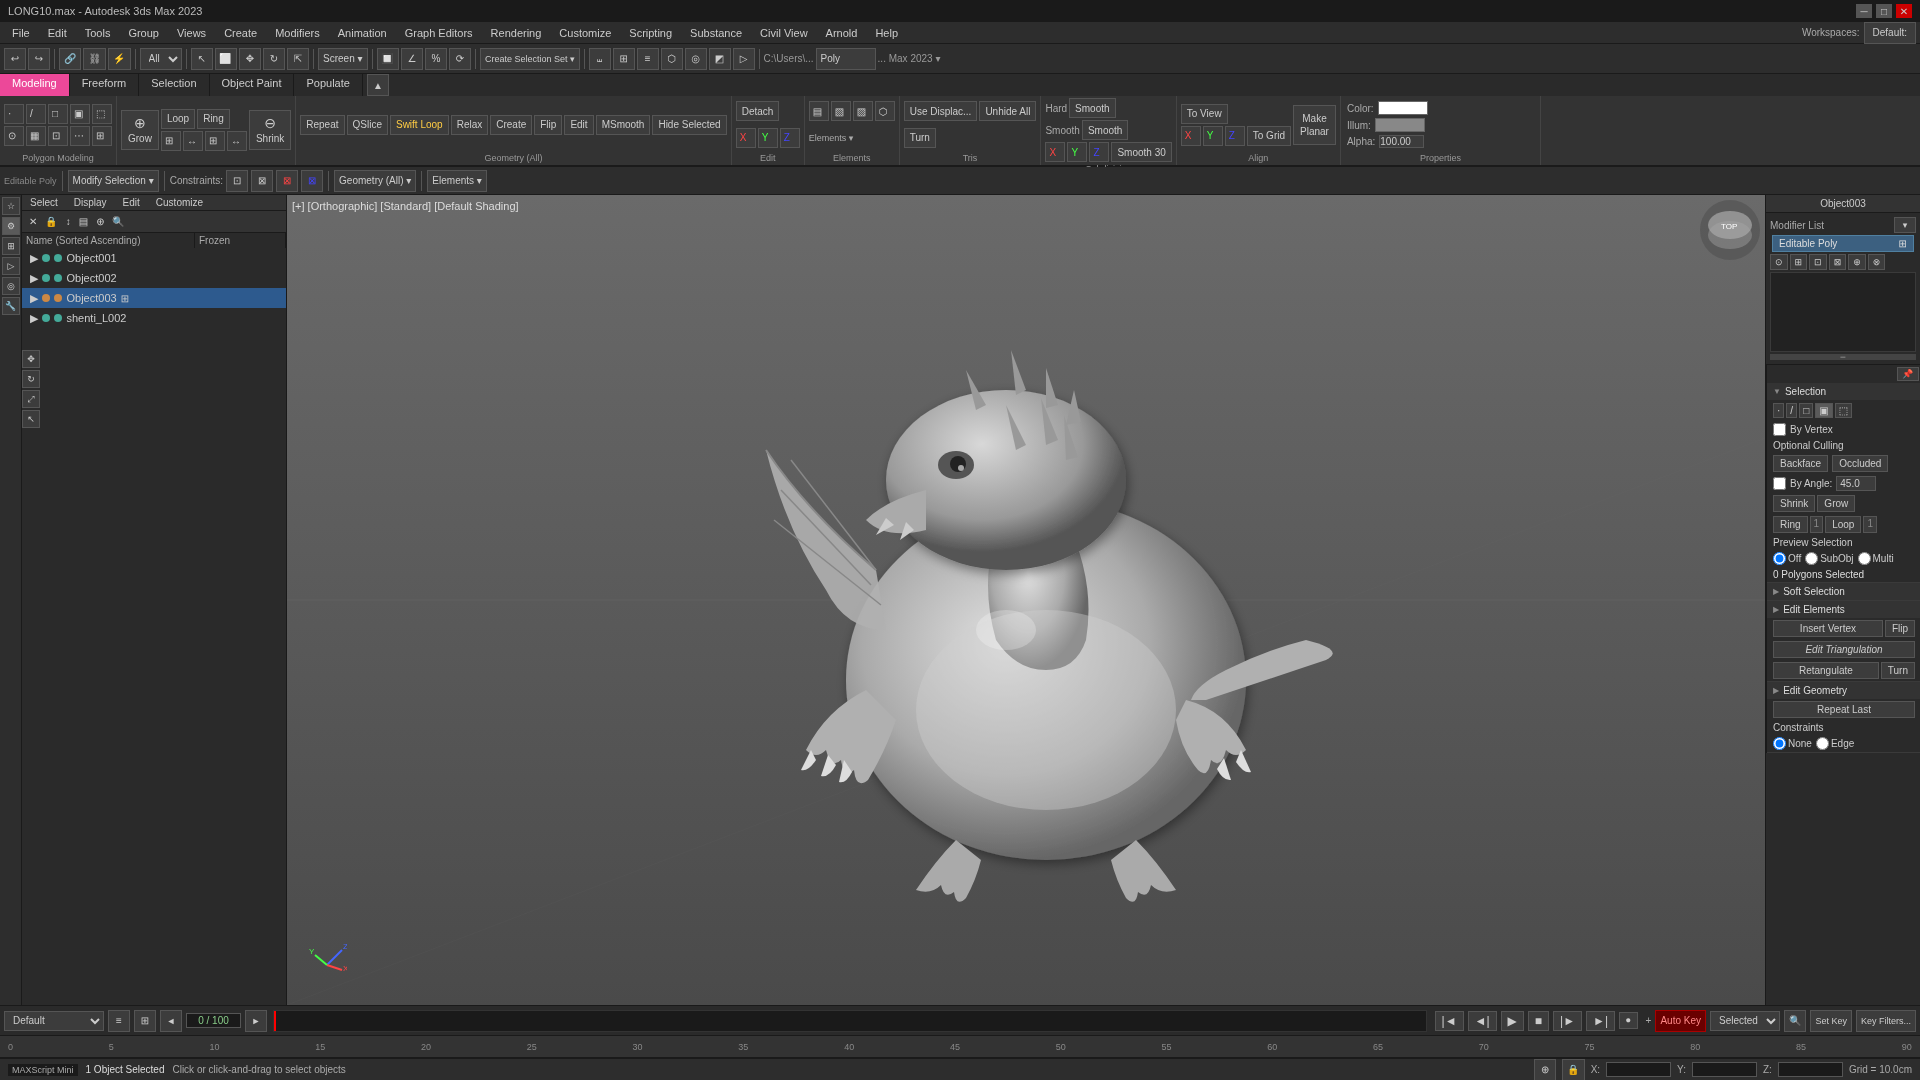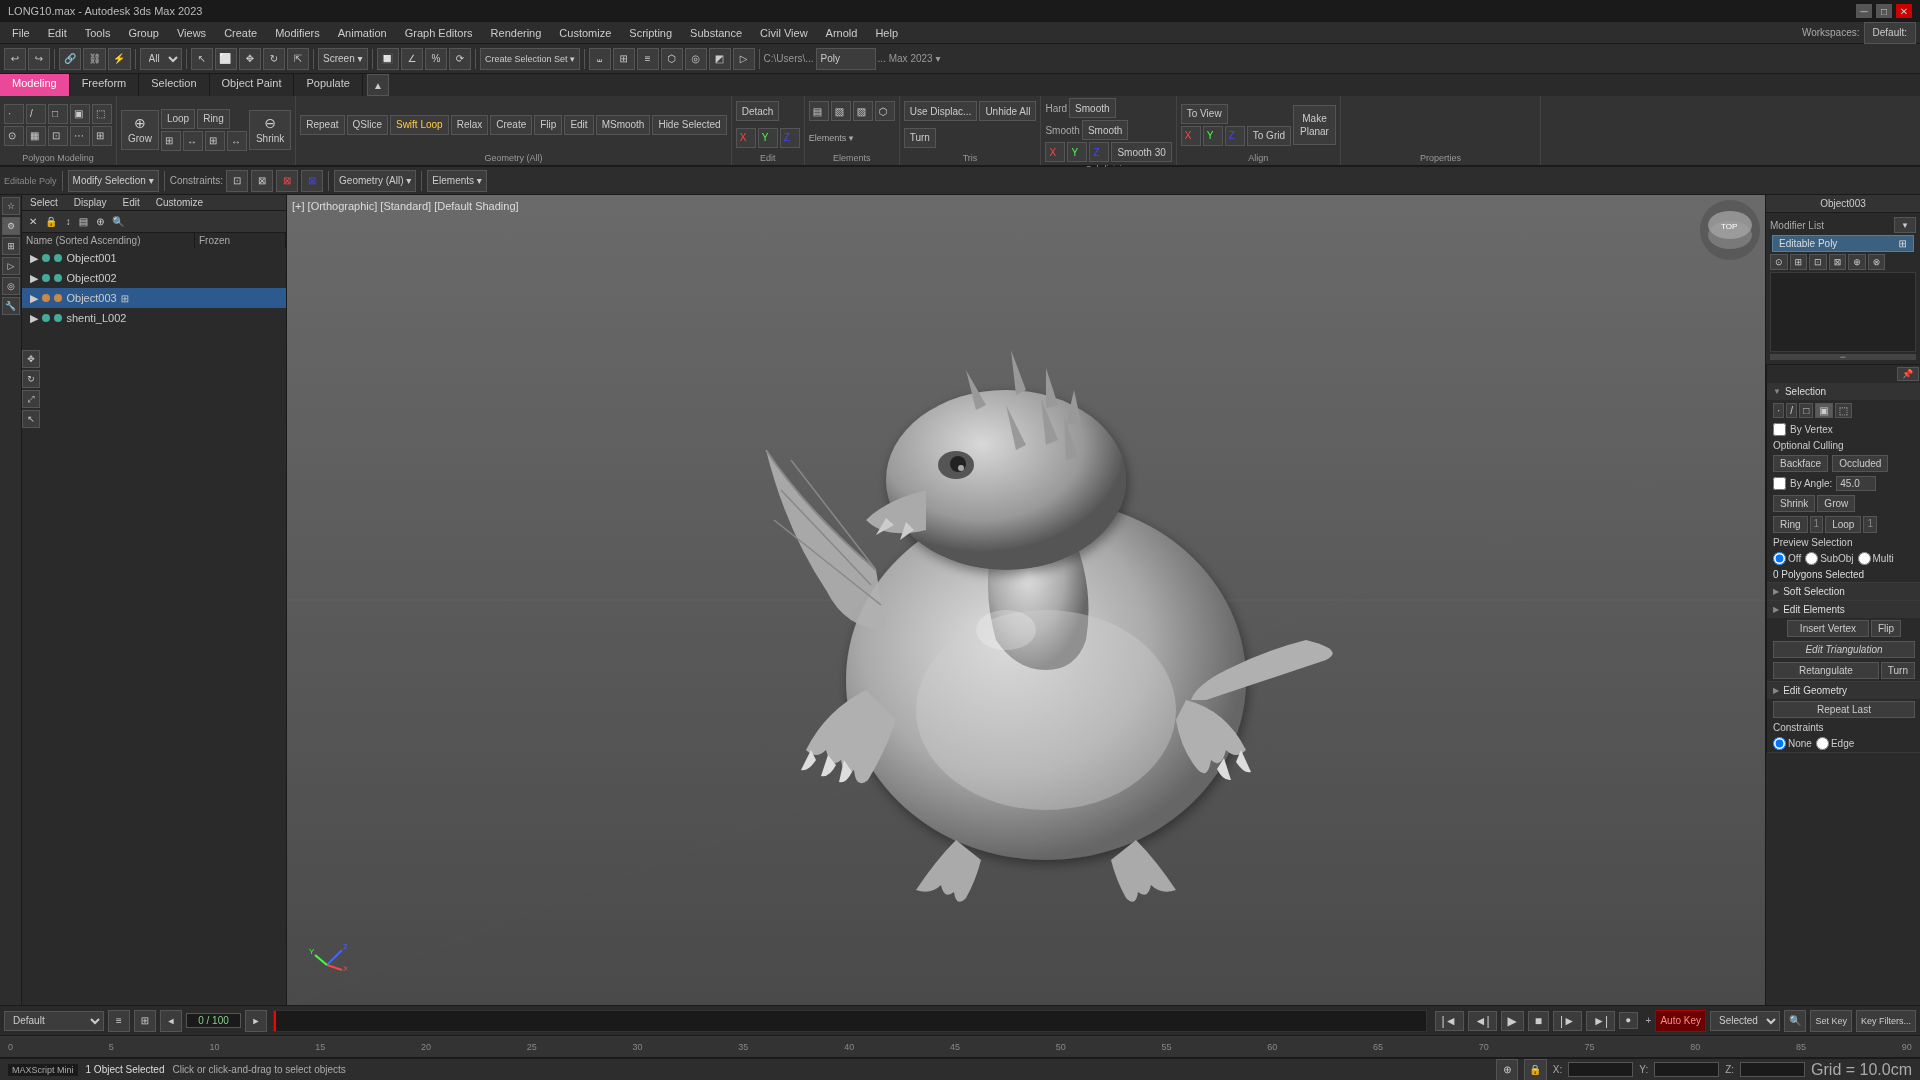--- a/index.html
+++ b/index.html
@@ -335,20 +335,36 @@
           </div>
           <button class="r-btn-large">
             <span>Make</span>
             <span>Planar</span>
           </button>
         </div>
         <div class="ribbon-group-label">Align</div>
       </div>
 
       <div class="ribbon-group" style="min-width:200px;">
+        <div class="ribbon-row">
+          <div style="display:flex; flex-direction:column; gap:3px; padding:2px;">
+            <div style="display:flex; align-items:center; gap:4px;">
+              <span style="color:#aaa; font-size:10px;">Color:</span>
+              <div style="width:50px; height:14px; background:#fff; border:1px solid #666;"></div>
+            </div>
+            <div style="display:flex; align-items:center; gap:4px;">
+              <span style="color:#aaa; font-size:10px;">Illum:</span>
+              <div style="width:50px; height:14px; background:#888; border:1px solid #666;"></div>
+            </div>
+            <div style="display:flex; align-items:center; gap:4px;">
+              <span style="color:#aaa; font-size:10px;">Alpha:</span>
+              <input type="text" value="100.00" style="width: 45px; background: rgb(60, 60, 60); border: 1px solid rgb(85, 85, 85); color: rgb(204, 204, 204); font-size: 10px;">
+            </div>
+          </div>
+        </div>
         <div class="ribbon-group-label">Properties</div>
       </div>
     </div>
   </div>
 
   <div id="second-toolbar-area">
     <span style="color:#888; font-size:9px;">Editable Poly</span>
     <div class="tb-separator"></div>
     <button class="tb-btn">Modify Selection ▾</button>
     <div class="tb-separator"></div>
@@ -646,21 +662,21 @@
             <span class="chevron">▶</span>
             <span>Soft Selection</span>
           </div>
         </div>
 
         <div class="prop-section">
           <div class="prop-section-header">
             <span class="chevron">▶</span>
             <span>Edit Elements</span>
           </div>
-          <div style="display:flex; gap:2px; padding:2px 20px;">
+          <div style="display:flex; gap:2px; padding:2px 6px;">
             <button class="prop-btn" style="flex:1;">Insert Vertex</button>
             <button class="prop-btn">Flip</button>
           </div>
           <div style="padding:2px 6px;">
             <button class="prop-btn" style="width:100%;font-style:italic;">Edit Triangulation</button>
           </div>
           <div style="display:flex; gap:2px; padding:2px 6px;">
             <button class="prop-btn" style="flex:1;">Retangulate</button>
             <button class="prop-btn">Turn</button>
           </div>
@@ -765,17 +781,17 @@
       <span style="color:#aaa;">Click or click-and-drag to select objects</span>
       <div style="margin-left:auto; display:flex; align-items:center; gap:6px;">
         <button class="tb-btn" style="font-size:10px;">⊕</button>
         <button class="tb-btn" style="font-size:10px;">🔒</button>
         <span style="color:#aaa; font-size:10px;">X:</span>
         <input type="text" class="coord-field" style="">
         <span style="color:#aaa; font-size:10px;">Y:</span>
         <input type="text" class="coord-field" style="">
         <span style="color:#aaa; font-size:10px;">Z:</span>
         <input type="text" class="coord-field" style="">
-        <span style="color:#aaa; font-size:16px;">Grid = 10.0cm</span>
+        <span style="color:#aaa; font-size:10px;">Grid = 10.0cm</span>
       </div>
     </div>
   </div>
 </div>
 
 </body></html>

